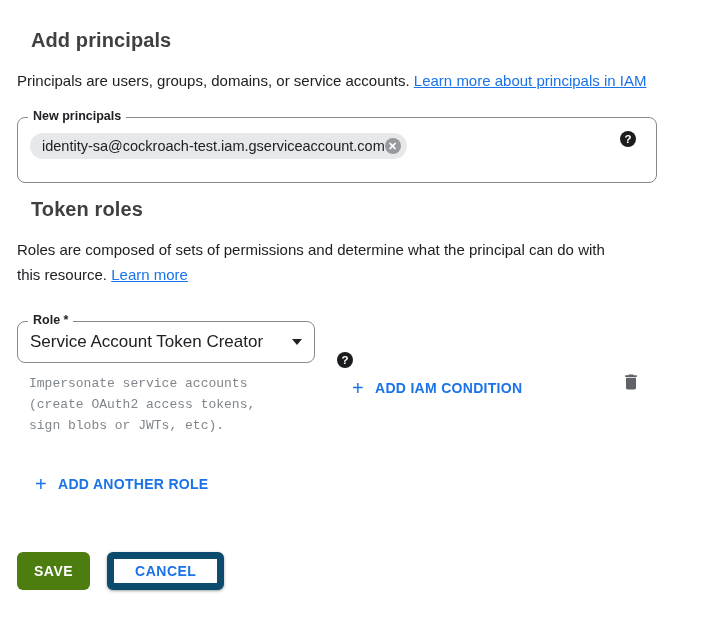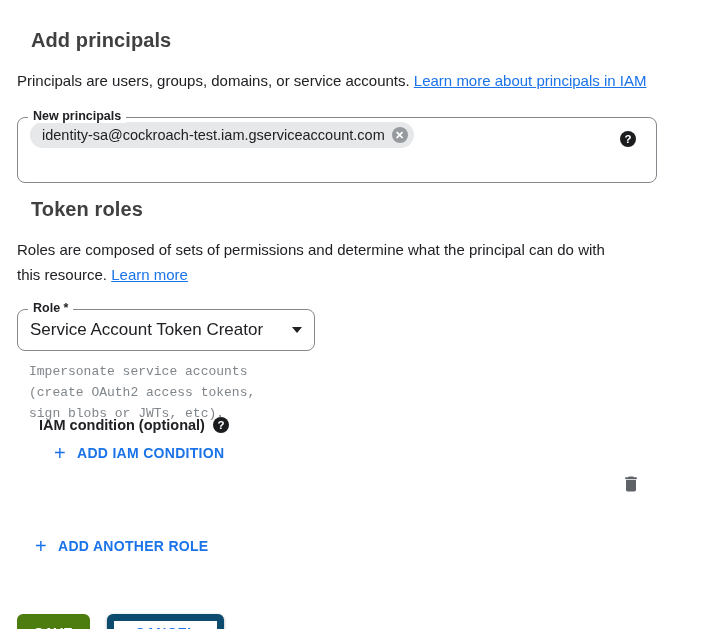--- a/index.html
+++ b/index.html
@@ -34,27 +34,27 @@
   }
   .field-label {
     position: absolute; top: -9px; left: 10px;
     background: #fff; padding: 0 5px;
     font-size: 12.5px; font-weight: 700; color: #202124;
     white-space: nowrap;
   }
   .principals-field {
     margin-top: 24px;
     width: 640px; height: 66px;
-    padding: 4px 12px;
+    padding: 15px 12px;
   }
   .chip {
     display: inline-flex; align-items: center;
     height: 26px; max-width: 560px;
     background: #e7e8ea; border-radius: 13px;
-    padding: 0 6px 0 12px; gap: 7px;
+    padding: 0 6px 0 12px; 
   }
   .chip-text {
     font-size: 14.5px; color: #202124; white-space: nowrap;
     overflow: hidden; text-overflow: ellipsis;
   }
   .chip-remove {
     flex: 0 0 auto;
     width: 16px; height: 16px; border-radius: 50%;
     background: #96999e; color: #ffffff;
     font-size: 11px; font-weight: 700; line-height: 16px;
@@ -64,21 +64,21 @@
     display: inline-block;
     width: 16px; height: 16px; border-radius: 50%;
     background: #1b1c1e; color: #ffffff;
     font-size: 11.5px; font-weight: 700; line-height: 16px;
     text-align: center; cursor: pointer; user-select: none;
   }
   .principals-help { position: absolute; top: 13px; right: 20px; }
 
   .assign-roles-title { margin-top: 42px; }
 
-  .roles-row { display: flex; align-items: flex-start; margin-top: 22px; flex-direction: column; }
+  .roles-row { display: flex; align-items: center; margin-top: 34px; }
   .role-col { width: 298px; flex: 0 0 auto; }
   .role-field {
     height: 42px; display: flex; align-items: center;
     padding: 0 12px; cursor: pointer;
   }
   .role-value { font-size: 17px; color: #202124; white-space: nowrap; }
   .caret {
     margin-left: auto;
     width: 0; height: 0;
     border-left: 5px solid transparent;
@@ -150,21 +150,20 @@
       <div class="field role-field">
         <span class="field-label">Role *</span>
         <span class="role-value">Service Account Token Creator</span>
         <span class="caret"></span>
       </div>
       <div class="role-helper">Impersonate service accounts (create OAuth2 access tokens, sign blobs or JWTs, etc).</div>
     </div>
 
     <div class="condition-col">
       <div class="condition-label-row">
-        <span class="condition-label">IAM condition (optional)</span>
         <span class="help-badge">?</span>
       </div>
       <button class="text-button add-condition-button">
         <span class="plus-glyph">+</span>
         <span>ADD IAM CONDITION</span>
       </button>
     </div>
 
     <div class="trash-col">
       <button class="trash-button">

